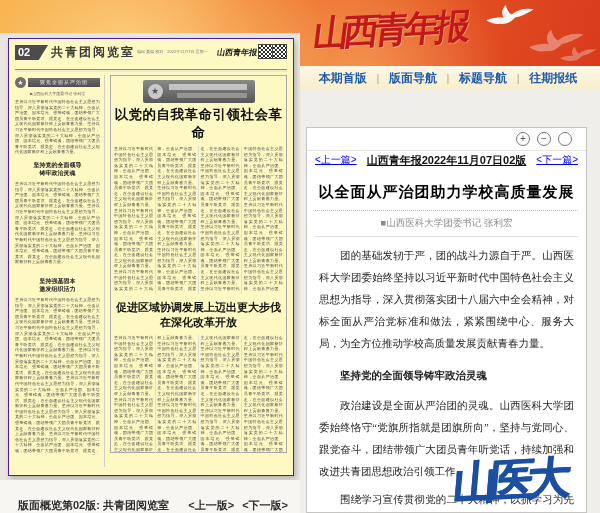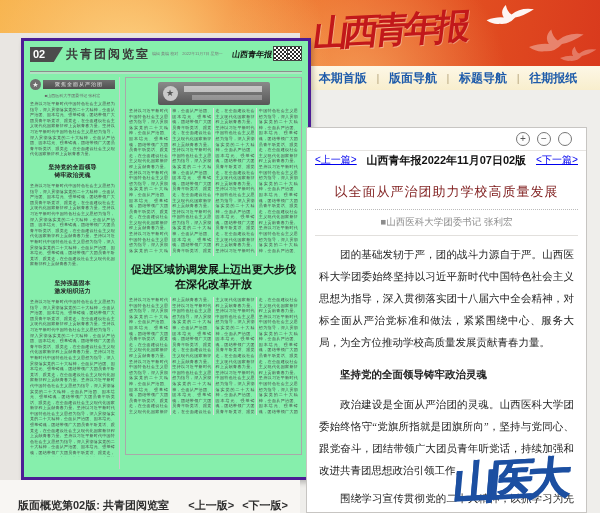--- a/index.html
+++ b/index.html
@@ -34,22 +34,22 @@
     background:linear-gradient(180deg,#f5f3f1,#ebe8e5);border-bottom:1px solid #d6d3cf;
     display:flex;align-items:center;gap:6px;padding:0 0 0 22px;box-sizing:border-box;}
   .date-label,.date-value{color:#93321a;font-size:11px;font-weight:bold;}
   .date-caret{color:#3b6cc0;font-size:9px;cursor:pointer;}
   .search-input{width:100px;height:16px;border:1px solid #9a9a9a;background:#fff;margin-left:8px;font-size:11px;}
   .search-btn{margin-left:6px;height:20px;padding:0 10px;font-size:11px;font-weight:bold;color:#1a4e8c;
     background:linear-gradient(180deg,#ffffff,#d9e9f7);border:1px solid #7aa8d4;border-radius:10px;cursor:pointer;}
 
   
   .page-wrap{position:absolute;left:0;top:33px;width:300px;height:447px;background:#e9e6e2;z-index:2;}
-  .np-page{position:absolute;left:21px;top:5px;width:284px;height:436px;background:#86efac;
-    border:3px solid #4c1d95;box-shadow:2px 3px 5px rgba(0,0,0,.22);overflow:hidden;color:#3c3c3c;}
+  .np-page{position:absolute;left:8px;top:5px;width:284px;height:436px;background:#fef9c3;
+    border:1px solid #4c1d95;box-shadow:2px 3px 5px rgba(0,0,0,.22);overflow:hidden;color:#3c3c3c;}
   .np-header{position:relative;height:22px;margin:5px 6px 0 6px;}
   .np-pageno{position:absolute;left:0;top:1px;width:30px;height:15px;background:#4c4c4c;color:#fff;
     font-weight:bold;font-size:11px;text-align:left;padding-left:3px;line-height:15px;
     clip-path:polygon(0 0,100% 0,72% 100%,0 100%);}
   .np-section{position:absolute;left:36px;top:0;font-size:12px;font-weight:bold;letter-spacing:2px;color:#3a3a3a;
     font-family:"Liberation Serif",serif;}
   .np-meta{position:absolute;left:122px;top:5px;font-size:4px;color:#777;width:90px;line-height:5px;}
   .np-mast-mini{position:absolute;right:30px;top:3px;font-size:8px;font-weight:bold;color:#111;
     font-family:"Liberation Serif",serif;transform:skewX(-8deg);}
   .np-qr{position:absolute;top:0;width:13px;height:13px;
@@ -93,23 +93,23 @@
   .pb-prev{margin-left:auto;text-align:center;} .pb-next{margin:0 12px 0 8px;}
 
   
   .article-panel{position:absolute;left:306px;top:127px;width:281px;height:386px;background:#fff;
     border:1px solid #c7c5c2;z-index:2;box-sizing:border-box;}
   .icons-row{height:22px;border-bottom:1px solid #e6e4e1;display:flex;align-items:center;
     justify-content:flex-end;gap:7px;padding-right:14px;}
   .cbtn{width:12px;height:12px;border:1px solid #777;border-radius:50%;color:#555;font-size:10px;
     line-height:11px;text-align:center;cursor:pointer;background:#fdfdfd;}
   .art-nav{display:flex;align-items:flex-start;height:20px;margin-top:2px;font-size:10px;color:#3d2f23;}
-  .art-prev{margin-left:8px;} .art-next{margin-right:8px;font-family:Liberation Mono, monospace;}
-  .art-edition{flex:1;text-align:center;font-size:11px;font-weight:bold;color:#111;}
-  .art-title{font-size:13px;font-weight:normal;color:#7f1d1d;text-align:center;margin:10px 6px 8px 6px;
+  .art-prev{margin-left:8px;} .art-next{margin-right:8px;}
+  .art-edition{flex:1;text-align:center;font-size:11px;font-weight:bold;color:#111;text-decoration:underline;}
+  .art-title{font-size:15px;font-weight:bold;color:#000000;text-align:center;margin:10px 6px 8px 6px;
     font-family:"Liberation Serif",serif;letter-spacing:1px;}
   .dotted{border-top:1px dotted #bbb;margin:0 8px;}
   .art-byline{text-align:center;font-size:9.5px;color:#8d8d8d;margin:6px 0;}
   .thin{border-top:1px solid #e2e0dd;margin:0 8px;}
   .art-body{padding:8px 12px 0 12px;font-family:"Liberation Serif",serif;font-size:10.5px;
     line-height:22px;color:#222;text-align:justify;}
   .art-body p{margin:0 0 6px 0;text-indent:2em;}
   .art-sub{font-weight:bold;text-indent:2em;margin:10px 0 8px 0;}
   .wm-gap{display:inline-block;width:118px;}
   .watermark{position:absolute;right:22px;bottom:2px;font-size:44px;font-weight:bold;color:#1c4fa1;
@@ -175,20 +175,21 @@
           </div>
           <div class="micro m3">坚持以习近平新时代中国特色社会主义思想为指导，深入贯彻落实党的二十大精神，全面从严治团、固本培元、强基铸魂，团结带领广大团员青年听党话、跟党走，在全面建设社会主义现代化国家新征程上贡献青春力量。坚持以习近平新时代中国特色社会主义思想为指导，深入贯彻落实党的二十大精神，全面从严治团、固本培元、强基铸魂，团结带领广大团员青年听党话、跟党走，在全面建设社会主义现代化国家新征程上贡献青春力量。坚持以习近平新时代中国特色社会主义思想为指导，深入贯彻落实党的二十大精神，全面从严治团、固本培元、强基铸魂，团结带领广大团员青年听党话、跟党走，在全面建设社会主义现代化国家新征程上贡献青春力量。坚持以习近平新时代中国特色社会主义思想为指导，深入贯彻落实党的二十大精神，全面从严治团、固本培元、强基铸魂，团结带领广大团员青年听党话、跟党走，在全面建设社会主义现代化国家新征程上贡献青春力量。坚持以习近平新时代中国特色社会主义思想为指导，深入贯彻落实党的二十大精神，全面从严治团、固本培元、强基铸魂，团结带领广大团员青年听党话、跟党走，在全面建设社会主义现代化国家新征程上贡献青春力量。坚持以习近平新时代中国特色社会主义思想为指导，深入贯彻落实党的二十大精神，全面从严治团、固本培元、强基铸魂，团结带领广大团员青年听党话、跟党走，在全面建设社会主义现代化国家新征程上贡献青春力量。</div>
         </div>
         <div class="np-maincol">
           <div class="np-mainbox">
             <div class="np-graphic">
               <span class="emb">★</span>
               <span class="l1"></span>
                 <span class="l2"></span>
             </div>
+            <div class="np-h1">以党的自我革命引领社会革命</div>
             <div class="micro cols4 mm1">坚持以习近平新时代中国特色社会主义思想为指导，深入贯彻落实党的二十大精神，全面从严治团、固本培元、强基铸魂，团结带领广大团员青年听党话、跟党走，在全面建设社会主义现代化国家新征程上贡献青春力量。坚持以习近平新时代中国特色社会主义思想为指导，深入贯彻落实党的二十大精神，全面从严治团、固本培元、强基铸魂，团结带领广大团员青年听党话、跟党走，在全面建设社会主义现代化国家新征程上贡献青春力量。坚持以习近平新时代中国特色社会主义思想为指导，深入贯彻落实党的二十大精神，全面从严治团、固本培元、强基铸魂，团结带领广大团员青年听党话、跟党走，在全面建设社会主义现代化国家新征程上贡献青春力量。坚持以习近平新时代中国特色社会主义思想为指导，深入贯彻落实党的二十大精神，全面从严治团、固本培元、强基铸魂，团结带领广大团员青年听党话、跟党走，在全面建设社会主义现代化国家新征程上贡献青春力量。坚持以习近平新时代中国特色社会主义思想为指导，深入贯彻落实党的二十大精神，全面从严治团、固本培元、强基铸魂，团结带领广大团员青年听党话、跟党走，在全面建设社会主义现代化国家新征程上贡献青春力量。坚持以习近平新时代中国特色社会主义思想为指导，深入贯彻落实党的二十大精神，全面从严治团、固本培元、强基铸魂，团结带领广大团员青年听党话、跟党走，在全面建设社会主义现代化国家新征程上贡献青春力量。坚持以习近平新时代中国特色社会主义思想为指导，深入贯彻落实党的二十大精神，全面从严治团、固本培元、强基铸魂，团结带领广大团员青年听党话、跟党走，在全面建设社会主义现代化国家新征程上贡献青春力量。坚持以习近平新时代中国特色社会主义思想为指导，深入贯彻落实党的二十大精神，全面从严治团、固本培元、强基铸魂，团结带领广大团员青年听党话、跟党走，在全面建设社会主义现代化国家新征程上贡献青春力量。坚持以习近平新时代中国特色社会主义思想为指导，深入贯彻落实党的二十大精神，全面从严治团、固本培元、强基铸魂，团结带领广大团员青年听党话、跟党走，在全面建设社会主义现代化国家新征程上贡献青春力量。坚持以习近平新时代中国特色社会主义思想为指导，深入贯彻落实党的二十大精神，全面从严治团、固本培元、强基铸魂，团结带领广大团员青年听党话、跟党走，在全面建设社会主义现代化国家新征程上贡献青春力量。坚持以习近平新时代中国特色社会主义思想为指导，深入贯彻落实党的二十大精神，全面从严治团、固本培元、强基铸魂，团结带领广大团员青年听党话、跟党走，在全面建设社会主义现代化国家新征程上贡献青春力量。</div>
             <div class="np-h2">
               <div>促进区域协调发展上迈出更大步伐</div>
               <div>在深化改革开放</div>
             </div>
             <div class="micro cols4 mm2">坚持以习近平新时代中国特色社会主义思想为指导，深入贯彻落实党的二十大精神，全面从严治团、固本培元、强基铸魂，团结带领广大团员青年听党话、跟党走，在全面建设社会主义现代化国家新征程上贡献青春力量。坚持以习近平新时代中国特色社会主义思想为指导，深入贯彻落实党的二十大精神，全面从严治团、固本培元、强基铸魂，团结带领广大团员青年听党话、跟党走，在全面建设社会主义现代化国家新征程上贡献青春力量。坚持以习近平新时代中国特色社会主义思想为指导，深入贯彻落实党的二十大精神，全面从严治团、固本培元、强基铸魂，团结带领广大团员青年听党话、跟党走，在全面建设社会主义现代化国家新征程上贡献青春力量。坚持以习近平新时代中国特色社会主义思想为指导，深入贯彻落实党的二十大精神，全面从严治团、固本培元、强基铸魂，团结带领广大团员青年听党话、跟党走，在全面建设社会主义现代化国家新征程上贡献青春力量。坚持以习近平新时代中国特色社会主义思想为指导，深入贯彻落实党的二十大精神，全面从严治团、固本培元、强基铸魂，团结带领广大团员青年听党话、跟党走，在全面建设社会主义现代化国家新征程上贡献青春力量。坚持以习近平新时代中国特色社会主义思想为指导，深入贯彻落实党的二十大精神，全面从严治团、固本培元、强基铸魂，团结带领广大团员青年听党话、跟党走，在全面建设社会主义现代化国家新征程上贡献青春力量。坚持以习近平新时代中国特色社会主义思想为指导，深入贯彻落实党的二十大精神，全面从严治团、固本培元、强基铸魂，团结带领广大团员青年听党话、跟党走，在全面建设社会主义现代化国家新征程上贡献青春力量。坚持以习近平新时代中国特色社会主义思想为指导，深入贯彻落实党的二十大精神，全面从严治团、固本培元、强基铸魂，团结带领广大团员青年听党话、跟党走，在全面建设社会主义现代化国家新征程上贡献青春力量。坚持以习近平新时代中国特色社会主义思想为指导，深入贯彻落实党的二十大精神，全面从严治团、固本培元、强基铸魂，团结带领广大团员青年听党话、跟党走，在全面建设社会主义现代化国家新征程上贡献青春力量。</div>
           </div>
         </div>
       </div>
     </div>

